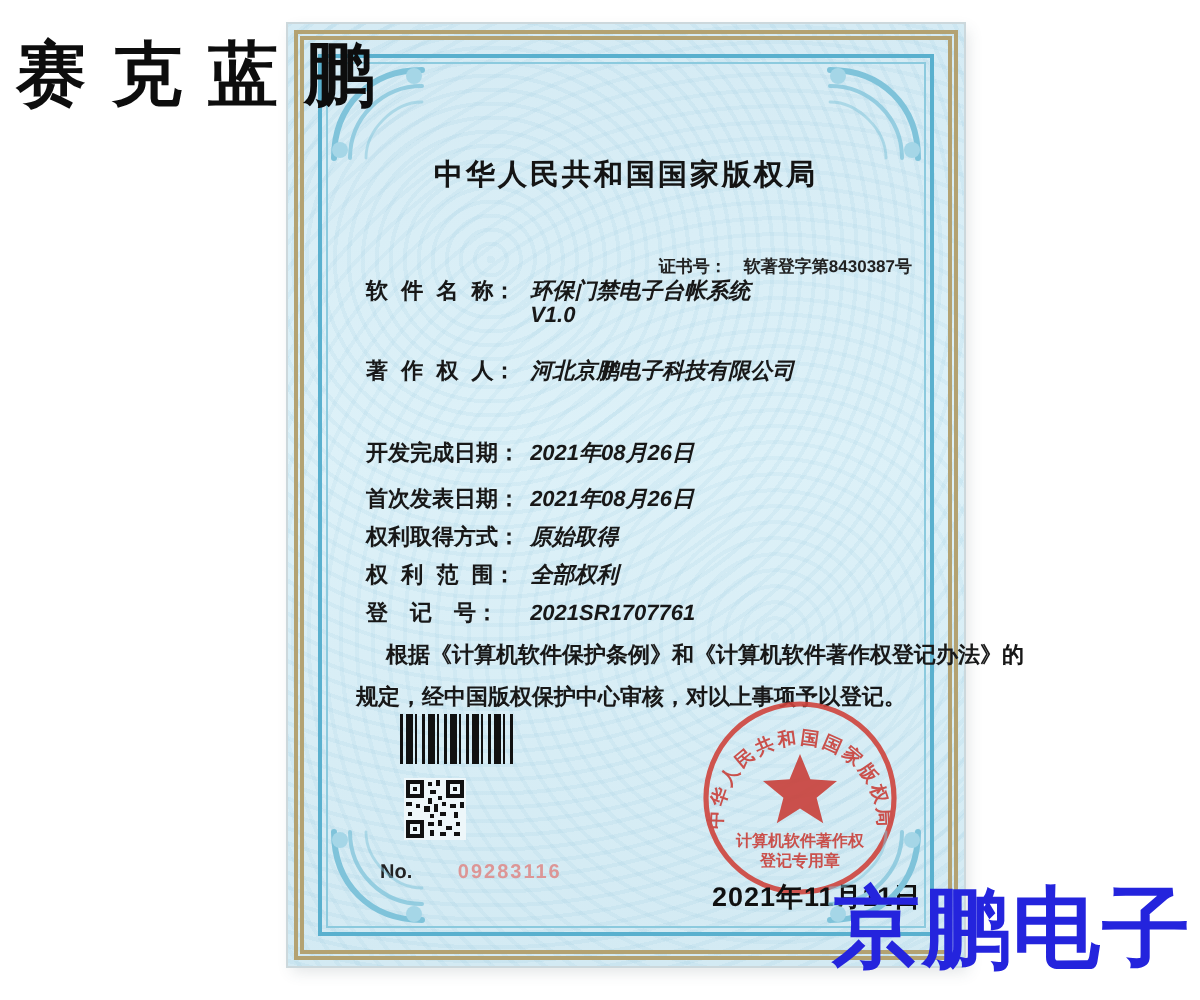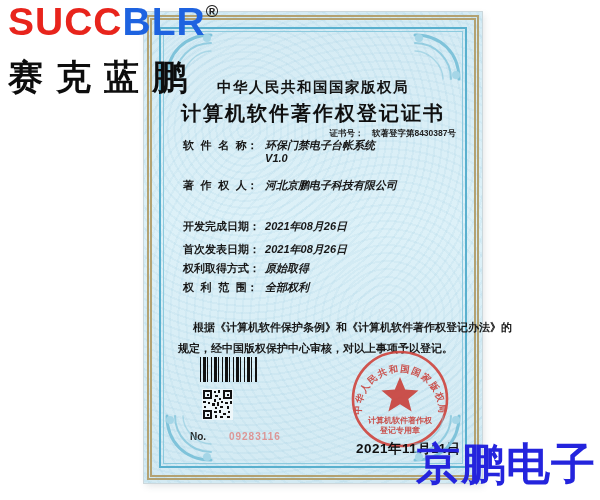--- a/index.html
+++ b/index.html
@@ -61,21 +61,20 @@
   .serial .no{color:#222;}
   .serial .num{color:#dc9696;letter-spacing:1px;margin-left:20px;}
   
   .seal{position:absolute;left:204px;top:335px;width:104px;height:104px;opacity:.9;}
   .issue-date{position:absolute;left:212px;top:428px;font-size:13.5px;font-weight:800;color:#101010;letter-spacing:.5px;}
 </style>
 </head>
 <body>
 
 <div class="logo">
-  <div class="logo-latin"><span class="logo-red">SUCC</span><span class="logo-blue">BLR</span><span class="logo-reg">®</span></div>
   <div class="logo-cn">赛克蓝鹏</div>
 </div>
 
 <div class="cert">
   <div class="guilloche"></div>
   <div class="frame-khaki"></div>
   <div class="frame-blue-outer"></div>
   <div class="frame-blue-inner"></div>
 
   <svg class="corner tl" viewBox="0 0 52 52">
@@ -109,21 +108,20 @@
     <g fill="none" stroke="#7fc3da" stroke-linecap="round">
       <path d="M6,50 C6,24 24,6 50,6" stroke-width="3"></path>
       <path d="M14,50 C14,30 30,14 50,14" stroke-width="2" opacity=".75"></path>
       <path d="M22,50 C22,36 36,22 50,22" stroke-width="1.4" opacity=".5"></path>
       <circle cx="9" cy="46" r="4" fill="#a5d6e7" stroke="none"></circle>
       <circle cx="46" cy="9" r="4" fill="#a5d6e7" stroke="none"></circle>
     </g>
   </svg>
 
   <div class="authority">中华人民共和国国家版权局</div>
-  <div class="cert-title">计算机软件著作权登记证书</div>
   <div class="cert-no">证书号：　软著登字第8430387号</div>
 
   <div class="row r0">
     <span class="lab">软 件 名 称：</span>
     <span class="val">环保门禁电子台帐系统</span>
   </div>
   <div class="row r1">
     <span class="lab"></span>
     <span class="val">V1.0</span>
   </div>
@@ -139,20 +137,24 @@
     <span class="lab">首次发表日期：</span>
     <span class="val">2021年08月26日</span>
   </div>
   <div class="row r5">
     <span class="lab">权利取得方式：</span>
     <span class="val">原始取得</span>
   </div>
   <div class="row r6">
     <span class="lab">权 利 范 围：</span>
     <span class="val">全部权利</span>
+  </div>
+  <div class="row r7">
+    <span class="lab">登　记　号：</span>
+    <span class="val">2021SR1707761</span>
   </div>
 
   <div class="stmt stmt2">规定，经中国版权保护中心审核，对以上事项予以登记。</div>
   <div class="stmt stmt1">根据《计算机软件保护条例》和《计算机软件著作权登记办法》的</div>
 
   <div class="barcode"></div>
 
   <svg class="qr" viewBox="0 0 31 31" shape-rendering="crispEdges">
     <rect x="0" y="0" width="31" height="31" fill="#eef7fa"></rect>
     <g fill="#111">

